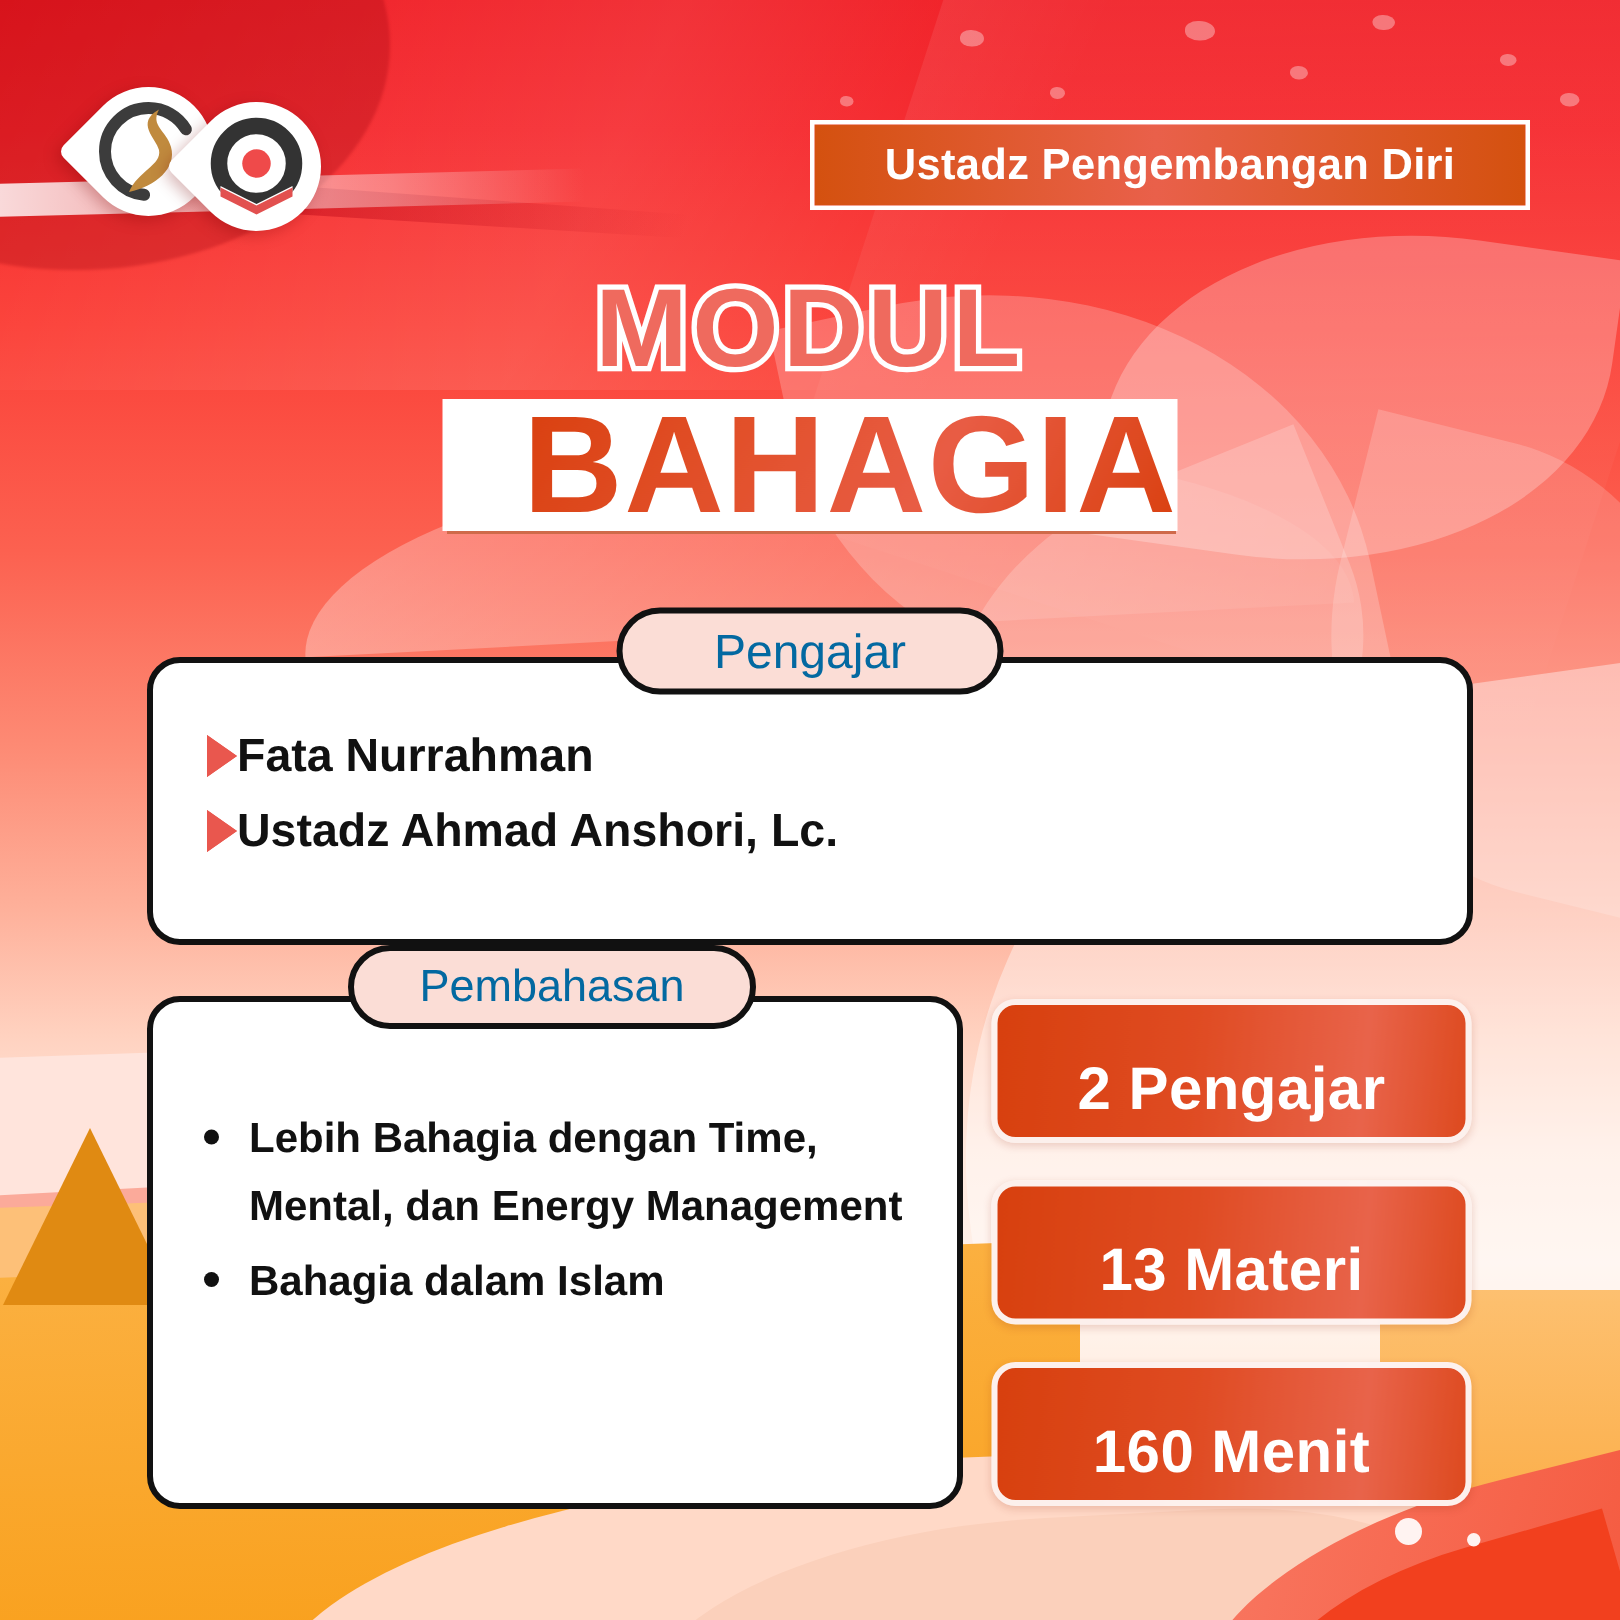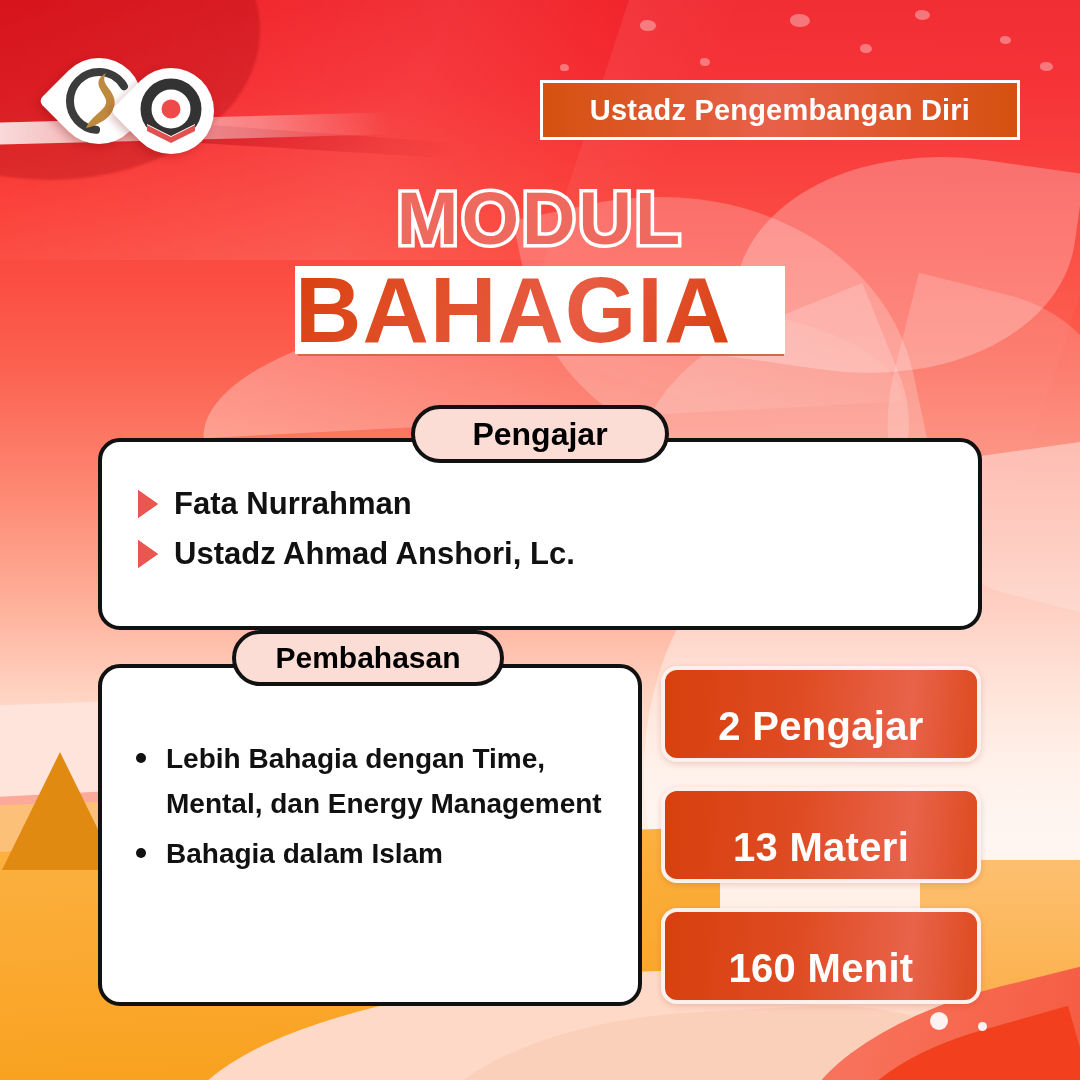--- a/index.html
+++ b/index.html
@@ -190,21 +190,21 @@
     text-align:center;
     font-size:74px; font-weight:bold; letter-spacing:3px;
     color:#ef6a5e;
     -webkit-text-stroke:7px #ffffff;
     paint-order:stroke fill;
     text-shadow:0 0 0 #fff;
   }
   .bahagia-wrap{
     position:absolute; left:295px; top:266px; width:490px; height:88px;
     background:#ffffff;
-    display:flex; align-items:center; justify-content:flex-start;
+    display:flex; align-items:center; justify-content:flex-end;
   }
   .bahagia{
     font-size:92px; font-weight:bold; letter-spacing:1px;
     background:linear-gradient(120deg,#d9400f 0%, #e2512c 35%, #e85c44 62%, #d9400f 100%);
     -webkit-background-clip:text;
     background-clip:text;
     color:transparent;
     line-height:1;
   }
   .bahagia-rule{
@@ -221,30 +221,30 @@
   }
   .card-pengajar{ left:98px; top:438px; width:884px; height:192px; }
   .card-pembahasan{ left:98px; top:664px; width:544px; height:342px; }
 
   .pill{
     position:absolute;
     background:#fbddd6;
     border:4px solid #111111;
     border-radius:40px;
     display:flex; align-items:center; justify-content:center;
-    color:#000000; font-weight:bold;text-align:center;
+    color:#0369a1; font-weight:normal;text-align:center;
   }
   .pill-pengajar{ left:411px; top:405px; width:258px; height:58px; font-size:32px; }
   .pill-pembahasan{ left:232px; top:630px; width:272px; height:56px; font-size:30px; }
 
   .teacher-list{
     position:absolute; left:138px; top:486px; width:760px;
   }
   .teacher-row{
-    display:flex; align-items:center; gap:16px; margin-bottom:14px;
+    display:flex; align-items:center; gap:0; margin-bottom:14px;
   }
   .arrow{
     width:0;height:0;
     border-top:14px solid transparent;
     border-bottom:14px solid transparent;
     border-left:20px solid #e9574e;
     flex:none;
     filter:drop-shadow(0 0 0 #e9574e);
   }
   .teacher-name{

